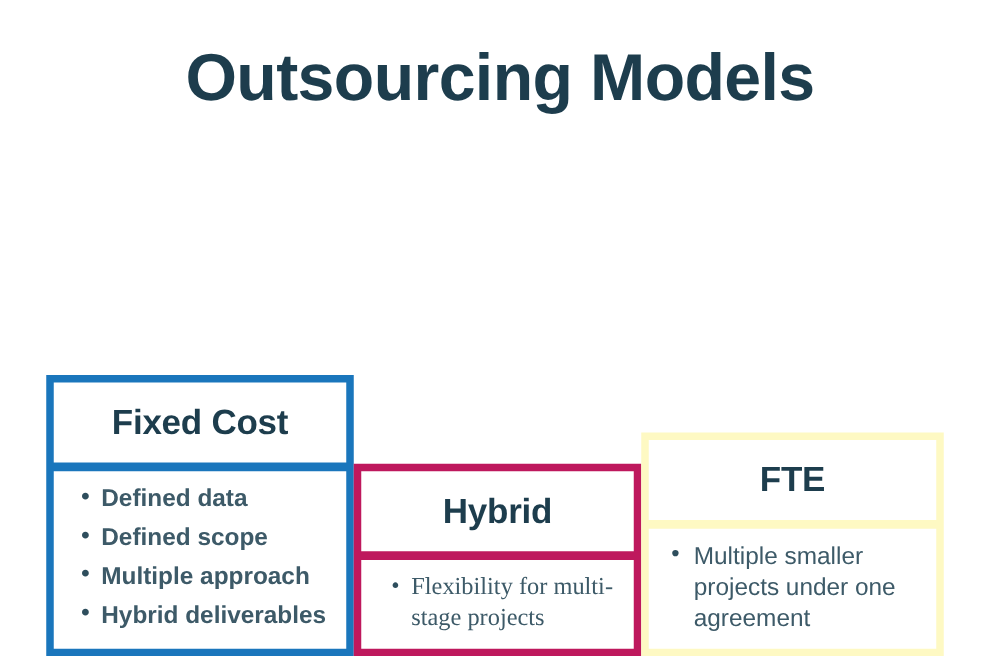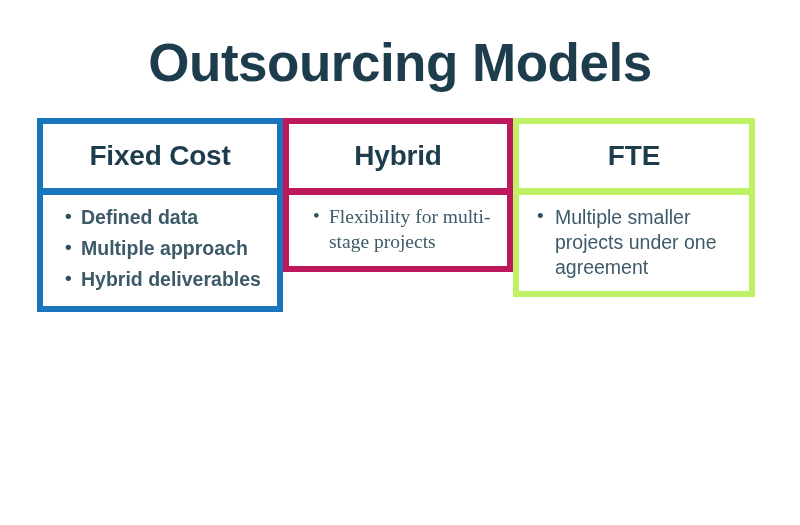--- a/index.html
+++ b/index.html
@@ -41,21 +41,21 @@
 
   
   #columns {
     position: absolute;
     left: 37px;
     top: 118px;
     width: 718px;
     height: 407px;
     display: flex;
     flex-direction: row;
-    align-items: flex-start;
+    align-items: flex-end;
   }
 
   .column {
     display: flex;
     flex-direction: column;
     box-sizing: border-box;
     padding: 6px;
   }
 
   .column.c0 { width: 246px; background: #1a76bc; }
@@ -133,38 +133,39 @@
 
   <div id="columns">
 
     <div class="column c0" style="background: rgb(26, 118, 188);">
       <div class="col-header">
         <div class="col-header-text">Fixed Cost</div>
       </div>
       <div class="col-body">
         <ul class="bullet-list">
           <li class="bullet-item">Defined data</li>
+          <li class="bullet-item">Defined scope</li>
           <li class="bullet-item">Multiple approach</li>
           <li class="bullet-item">Hybrid deliverables</li>
         </ul>
       </div>
     </div>
 
     <div class="column c1" style="background: #be185d;">
       <div class="col-header">
         <div class="col-header-text">Hybrid</div>
       </div>
       <div class="col-body">
         <ul class="bullet-list">
           <li class="bullet-item">Flexibility for multi-stage projects</li>
         </ul>
       </div>
     </div>
 
-    <div class="column c2" style="background: #bef264;">
+    <div class="column c2" style="background: #fef9c3;">
       <div class="col-header">
         <div class="col-header-text">FTE</div>
       </div>
       <div class="col-body">
         <ul class="bullet-list">
           <li class="bullet-item">Multiple smaller projects under one agreement</li>
         </ul>
       </div>
     </div>
 

